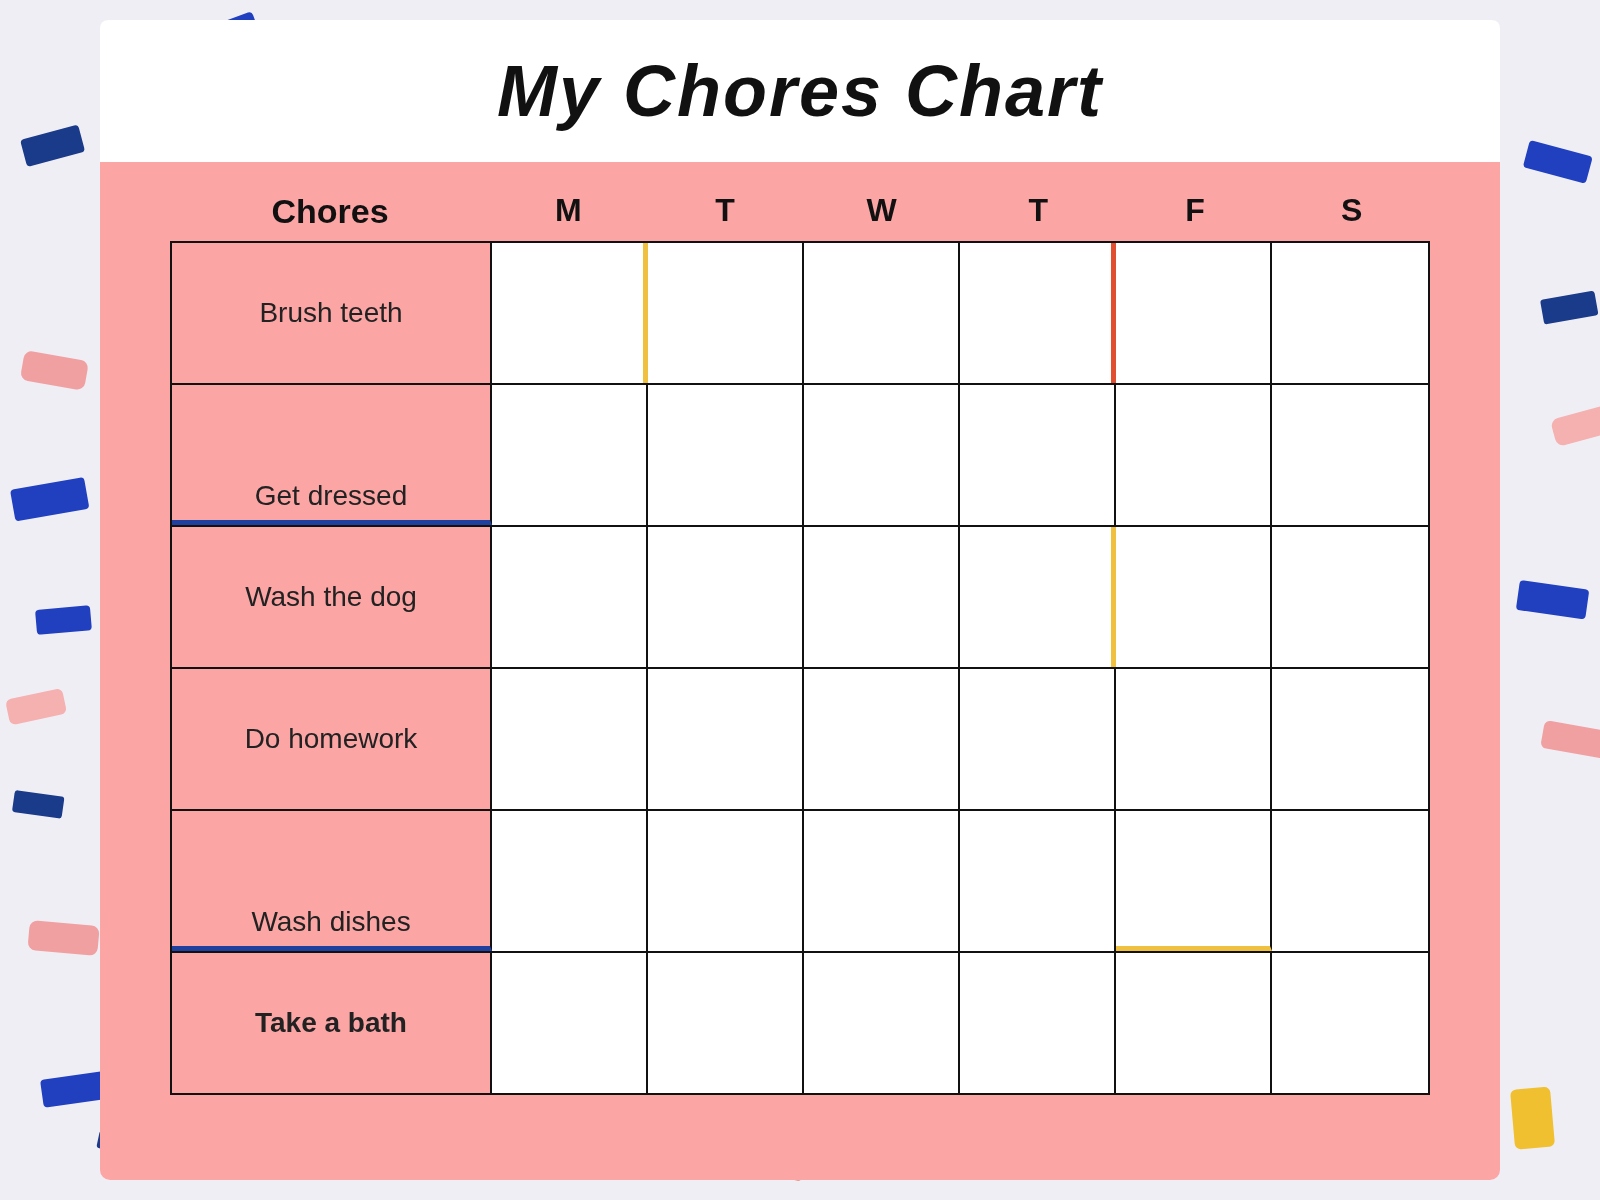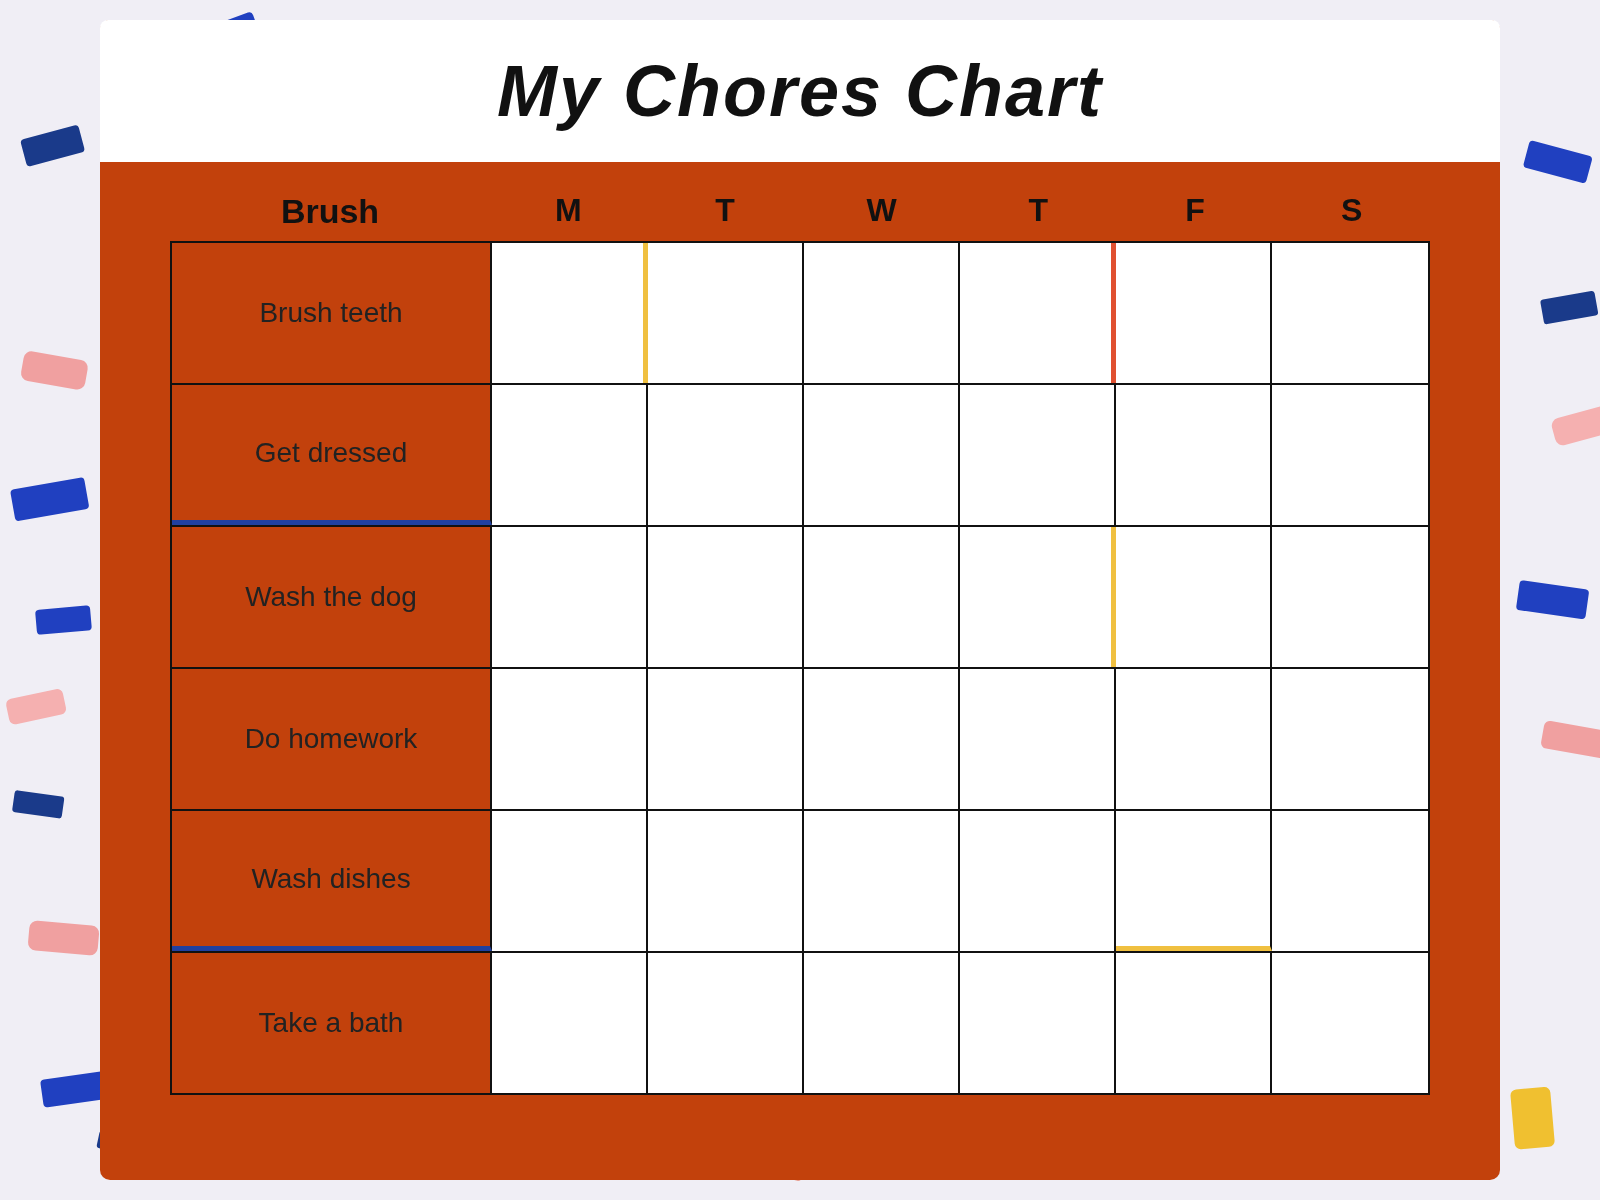--- a/index.html
+++ b/index.html
@@ -12,21 +12,21 @@
       position: relative;
       font-family: Arial, sans-serif;
     }
 
     .main-container {
       position: absolute;
       top: 20px;
       left: 100px;
       right: 100px;
       bottom: 20px;
-      background: #c2410c;
+      background: #fca5a5;
       border-radius: 10px;
       display: flex;
       flex-direction: column;
       align-items: center;
       padding: 0;
     }
 
     .title-bar {
       background: white;
       width: 100%;
@@ -77,20 +77,21 @@
     }
 
     .chart-row {
       display: grid;
       grid-template-columns: 320px repeat(6, 1fr);
       border-bottom: 2px solid #111;
     }
 
     .chart-row:last-child {
       border-bottom: none;
+      font-weight: bold;
     }
 
     .chore-cell {
       padding: 8px 15px;
       display: flex;
       align-items: center;
       justify-content: center;
       border-right: 2px solid #111;
       min-height: 140px;
     }
@@ -108,21 +109,21 @@
       background: white;
     }
 
     .day-cell:last-child {
       border-right: none;
     }
 
     
     .accent-yellow-right { border-right: 5px solid #f0c040 !important; }
     .accent-orange-right { border-right: 5px solid #e05030 !important; }
-    .accent-blue-bottom { border-bottom: 5px solid #2040a0 !important; }
+    .accent-blue-bottom { border-bottom: 5px solid #2040a0 !important; align-items: flex-end; }
     .accent-yellow-bottom { border-bottom: 5px solid #f0c040 !important; }
 
     
     .deco {
       position: absolute;
       pointer-events: none;
     }
   </style>
 </head>
 <body>
@@ -157,21 +158,21 @@
   <rect x="1350" y="25" width="60" height="28" fill="#2040c0" rx="4" transform="rotate(18 1350 25)"></rect>
 </svg>
 
 <div class="main-container">
   <div class="title-bar">
     <h1>My Chores Chart</h1>
   </div>
 
   <div class="chart-wrapper">
     <div class="chart-header">
-      <div class="header-cell chores-header">Brush</div>
+      <div class="header-cell chores-header">Chores</div>
       <div class="header-cell">M</div>
       <div class="header-cell">T</div>
       <div class="header-cell">W</div>
       <div class="header-cell">T</div>
       <div class="header-cell">F</div>
       <div class="header-cell">S</div>
     </div>
 
     <div class="chart-body">
 

